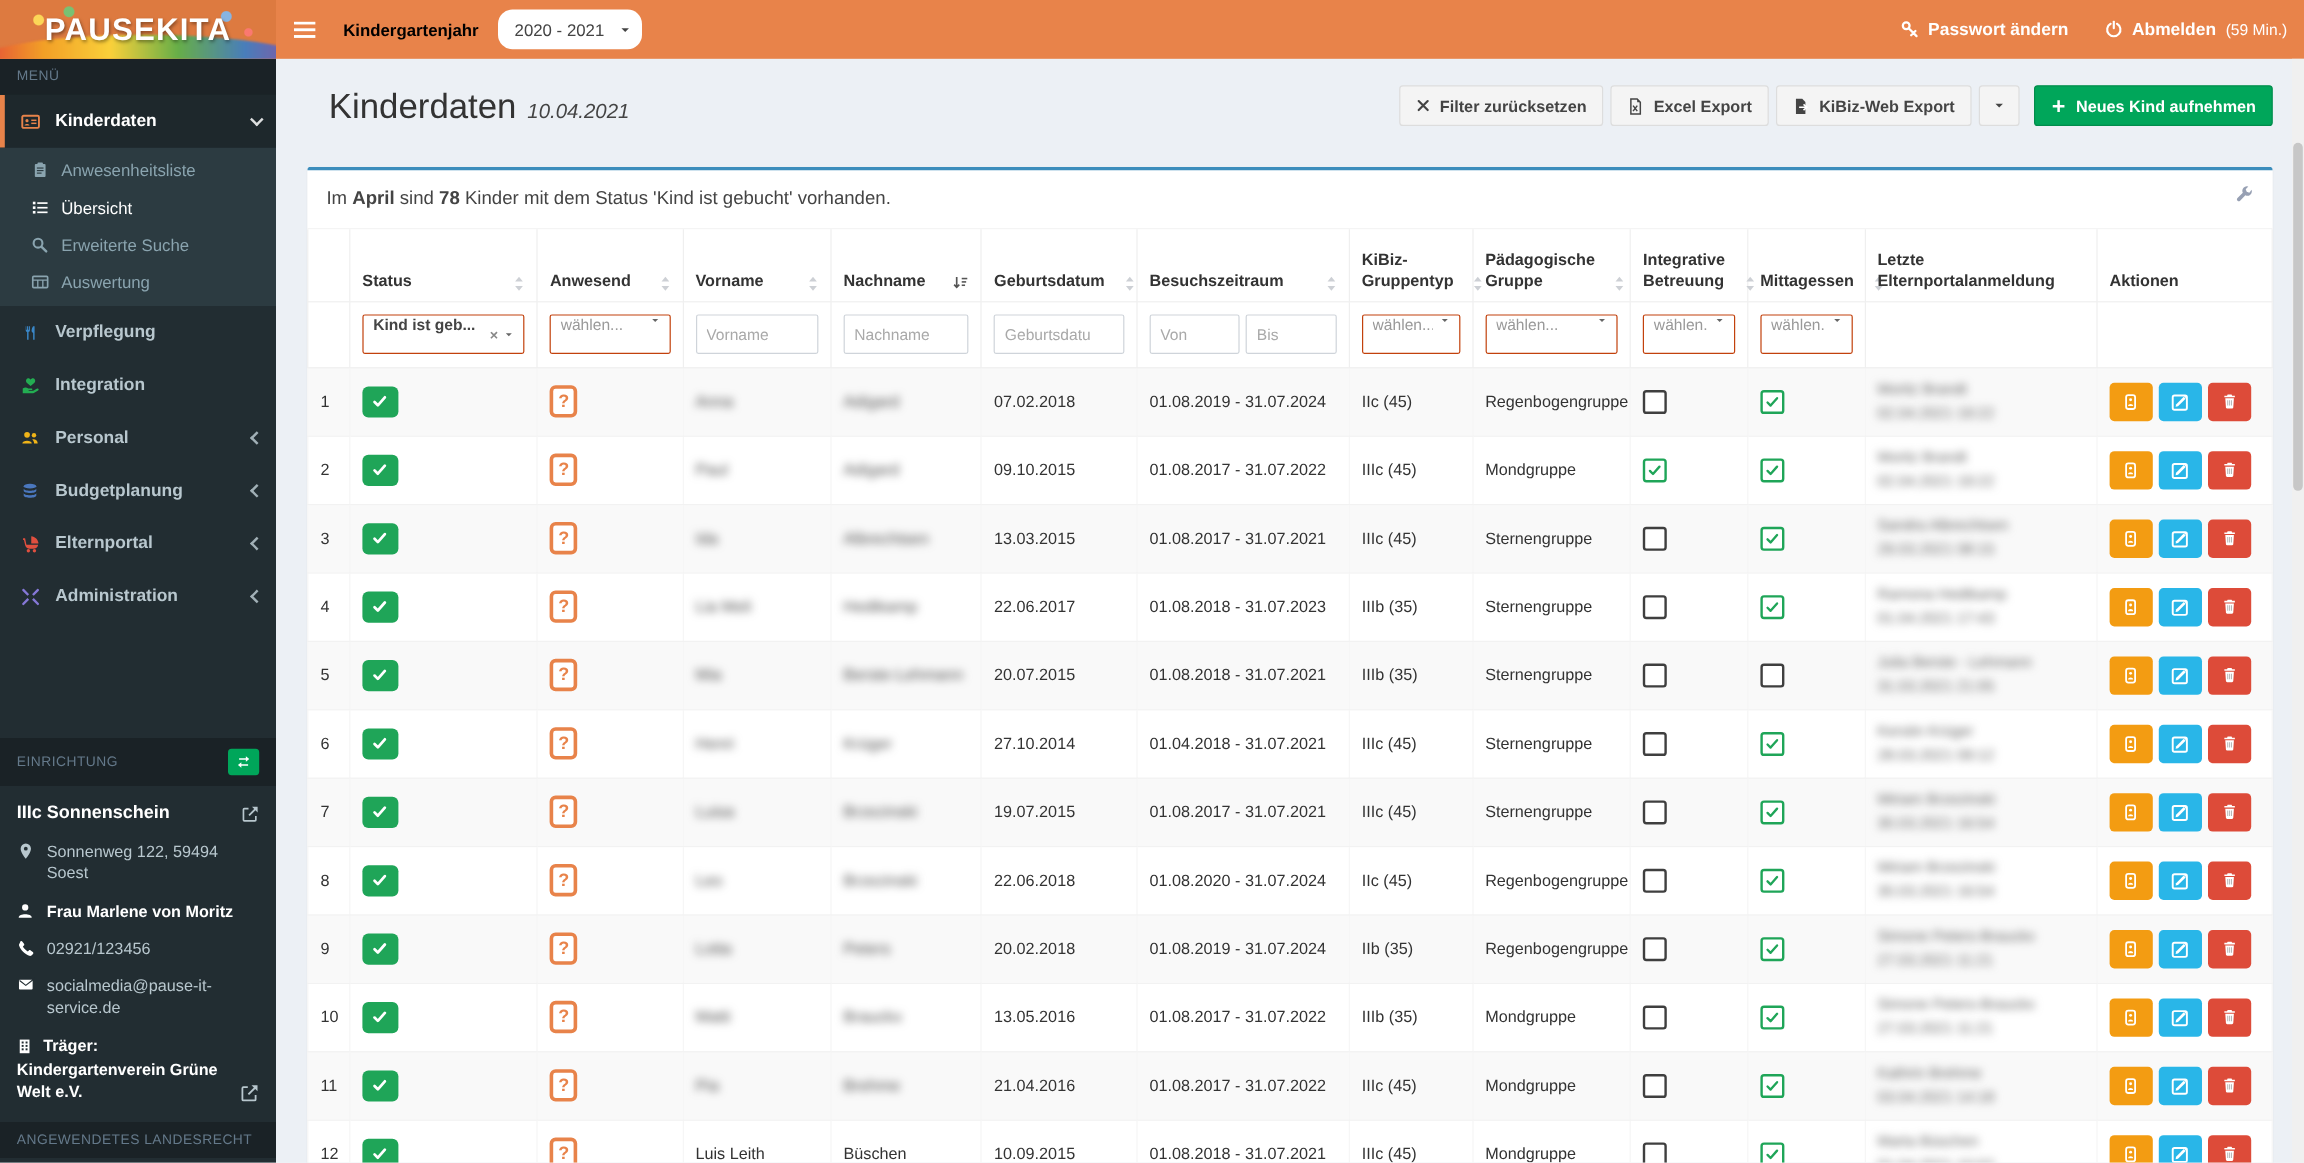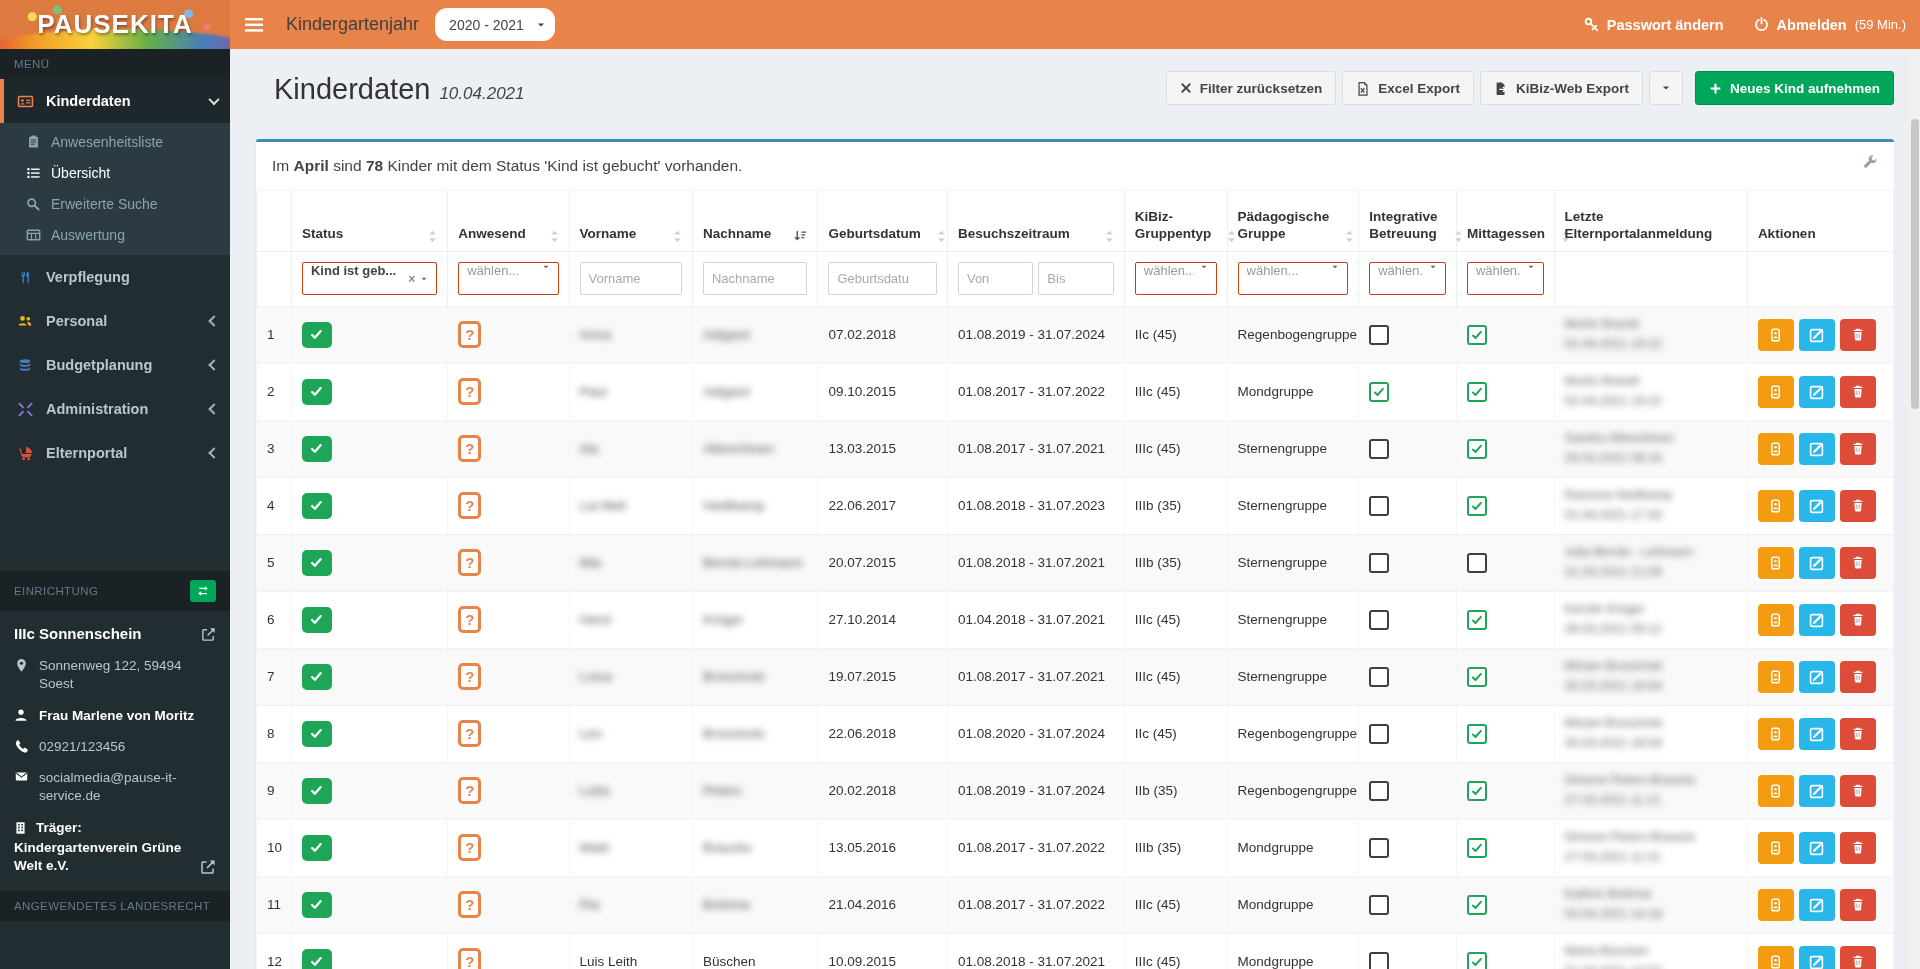--- a/index.html
+++ b/index.html
@@ -14,21 +14,21 @@
     background:linear-gradient(90deg,#e23b3b,#f6a623,#ffe03a,#53b84a,#2f7fd1,#8e44ad); opacity:.85; filter:blur(1px); }
   .logo::after { content:""; position:absolute; inset:0;
     background:
       radial-gradient(circle at 14% 34%, rgba(255,224,90,.9) 0 4px, transparent 5px),
       radial-gradient(circle at 25% 20%, rgba(110,200,120,.9) 0 4px, transparent 5px),
       radial-gradient(circle at 82% 28%, rgba(120,190,255,.85) 0 4px, transparent 5px),
       radial-gradient(circle at 90% 55%, rgba(255,120,120,.85) 0 3px, transparent 4px); }
   .logo .brand { position:relative; z-index:2; color:#fff; font-weight:bold; font-size:26px; letter-spacing:1px; text-shadow:1px 2px 3px rgba(0,0,0,.4); }
   .nav-left { position:absolute; left:230px; top:0; height:49px; display:flex; align-items:center; }
   .hamburger { width:48px; height:49px; display:flex; align-items:center; justify-content:center; cursor:pointer; }
-  .nav-label { color:#404040; font-size:18px; font-weight:normal; margin-left:8px; }
+  .nav-label { color:#000000; font-size:14px; font-weight:bold; margin-left:8px; }
   .year-select { margin-left:16px; width:120px; height:33px; background:#fff; border-radius:12px; display:flex; align-items:center; justify-content:space-between; padding:0 9px 0 14px; font-size:14px; color:#444; cursor:pointer; }
   .nav-right { position:absolute; right:14px; top:0; height:49px; display:flex; align-items:center; gap:30px; }
   .nav-link { display:flex; align-items:center; gap:8px; color:#fff; font-size:14.5px; font-weight:bold; cursor:pointer; }
   .nav-link .timer { font-weight:normal; font-size:13px; }
 
   
   .sidebar { position:absolute; top:49px; left:0; bottom:0; width:230px; background:#222d32; color:#b8c7ce; z-index:10; }
   .side-h { background:#1a2226; color:#64798a; font-size:11.5px; letter-spacing:.4px; padding:9px 14px; display:flex; align-items:center; justify-content:space-between; }
   .menu { list-style:none; }
   .mi { display:flex; align-items:center; height:44px; padding:0 12px 0 15px; font-size:14.5px; font-weight:bold; color:#b8c7ce; cursor:pointer; position:relative; }
@@ -216,20 +216,29 @@
       </ul>
       <li class="mi">
         <span class="ic" style="color:#3a87c8">
           <svg width="13" height="15" viewBox="0 0 16 16">
             <path fill="currentColor" d="M3 1v4.2c0 .9.6 1.7 1.4 1.9V15h1.5V7.1c.8-.2 1.4-1 1.4-1.9V1H6.1v3.6h-.8V1H4.1v3.6h-.8V1H3zM10.6 1C9.6 2.4 9 4.1 9 5.8c0 1 .7 1.9 1.6 2.1V15h1.5V1h-1.5z"></path>
           </svg>
         </span>
         <span>Verpflegung</span>
       </li>
       <li class="mi">
+        <span class="ic" style="color:#23ad52">
+          <svg width="15" height="15" viewBox="0 0 16 16">
+            <path fill="currentColor" d="M8 2.7C8.8 1 11 .9 11.8 2.4c.6 1 .3 2.2-.6 3L8 8.1 4.8 5.4c-.9-.8-1.2-2-.6-3C5 .9 7.2 1 8 2.7z"></path>
+            <path fill="currentColor" d="M1 10.4c2-1.5 3.5-1 5 .1h3c.8 0 .8 1.2 0 1.2H6.5c-.4 0-.4.8 0 .8h3.8l3.5-2c1.1-.6 2 .9.9 1.6l-3.8 2.2c-.4.2-.8.3-1.2.3H1z"></path>
+          </svg>
+        </span>
+        <span>Integration</span>
+      </li>
+      <li class="mi">
         <span class="ic" style="color:#f0b418">
           <svg width="16" height="14" viewBox="0 0 16 16">
             <circle cx="5.2" cy="5" r="2.7" fill="currentColor"></circle>
             <path d="M.7 13.2c0-3.6 9-3.6 9 0z" fill="currentColor"></path>
             <circle cx="11.8" cy="5.4" r="2.1" fill="currentColor"></circle>
             <path d="M11 9.1c2.2 0 4.3 1 4.3 4.1h-3.4c0-1.7-.7-3-1.9-3.8z" fill="currentColor"></path>
           </svg>
         </span>
         <span>Personal</span>
         <span class="chev left"></span>
@@ -239,38 +248,38 @@
           <svg width="14" height="15" viewBox="0 0 16 16">
             <ellipse cx="8" cy="3" rx="6" ry="2.2" fill="currentColor"></ellipse>
             <path d="M2 5.2c0 2.8 12 2.8 12 0v2.2c0 2.8-12 2.8-12 0z" fill="currentColor"></path>
             <path d="M2 9.6c0 2.8 12 2.8 12 0v2.4c0 2.8-12 2.8-12 0z" fill="currentColor"></path>
           </svg>
         </span>
         <span>Budgetplanung</span>
         <span class="chev left"></span>
       </li>
       <li class="mi">
-        <span class="ic" style="color:#8577d6">
-          <svg width="15" height="15" viewBox="0 0 16 16">
-            <path fill="currentColor" d="M2.2 1l4.5 4.5-1.5 1.5L.7 2.5C-.1 1.7 1.4.2 2.2 1zM13.8 1L9.3 5.5l1.5 1.5 4.5-4.5c.8-.8-.7-2.3-1.5-1.5zM2.2 15l4.5-4.5-1.5-1.5L.7 13.5c-.8.8.7 2.3 1.5 1.5zM13.8 15L9.3 10.5l1.5-1.5 4.5 4.5c.8.8-.7 2.3-1.5 1.5z"></path>
-          </svg>
-        </span>
-        <span>Administration</span>
-        <span class="chev left"></span>
-      </li>
-      <li class="mi">
         <span class="ic" style="color:#e04f3f">
           <svg width="15" height="15" viewBox="0 0 16 16">
             <path fill="currentColor" d="M8.6 1c3.4.3 6.1 3 6.4 6.4H8.6z"></path>
             <path fill="currentColor" d="M1.3 2.8h1.8l1.2 5.6h10.4c-.3 2.1-2.1 3.7-4.3 3.7H7.2c-2 0-3.7-1.4-4.1-3.4l-1-4.4h-.8z"></path>
             <circle cx="6" cy="13.8" r="1.5" fill="currentColor"></circle>
             <circle cx="11.4" cy="13.8" r="1.5" fill="currentColor"></circle>
           </svg>
         </span>
         <span>Elternportal</span>
+        <span class="chev left"></span>
+      </li>
+      <li class="mi">
+        <span class="ic" style="color:#8577d6">
+          <svg width="15" height="15" viewBox="0 0 16 16">
+            <path fill="currentColor" d="M2.2 1l4.5 4.5-1.5 1.5L.7 2.5C-.1 1.7 1.4.2 2.2 1zM13.8 1L9.3 5.5l1.5 1.5 4.5-4.5c.8-.8-.7-2.3-1.5-1.5zM2.2 15l4.5-4.5-1.5-1.5L.7 13.5c-.8.8.7 2.3 1.5 1.5zM13.8 15L9.3 10.5l1.5-1.5 4.5 4.5c.8.8-.7 2.3-1.5 1.5z"></path>
+          </svg>
+        </span>
+        <span>Administration</span>
         <span class="chev left"></span>
       </li>
     </ul>
   <div class="menu-gap"></div>
   <div class="side-h">
     <span>EINRICHTUNG</span>
     <span class="swap-btn">
       <svg width="14" height="12" viewBox="0 0 16 16">
           <path fill="#fff" d="M10.5 1.6l3.8 3-3.8 3V5.4H3V3.8h7.5zM5.5 14.4l-3.8-3 3.8-3v2.2H13v1.6H5.5z"></path>
         </svg>

